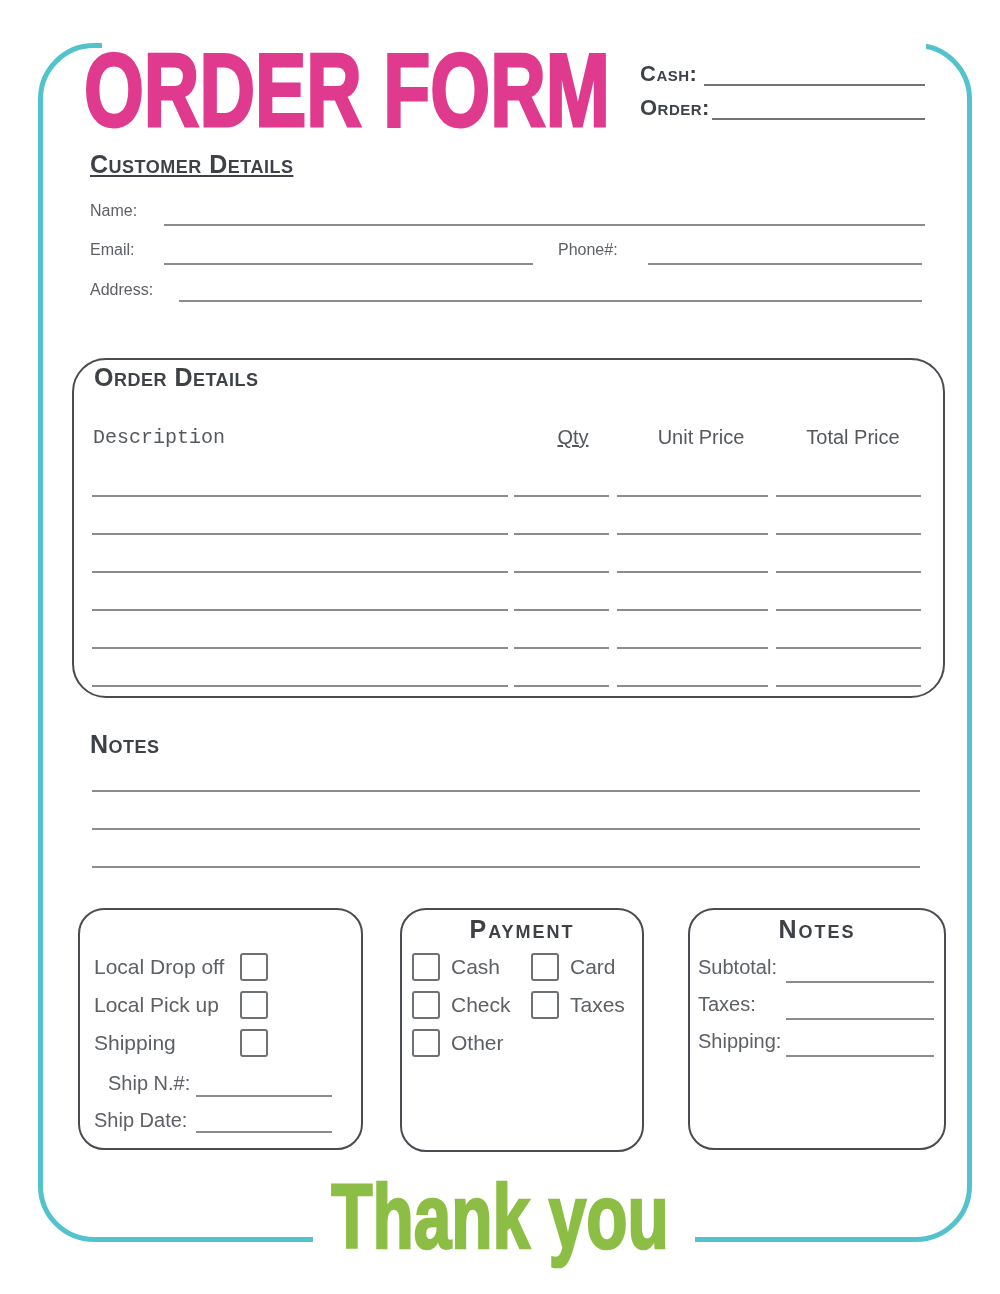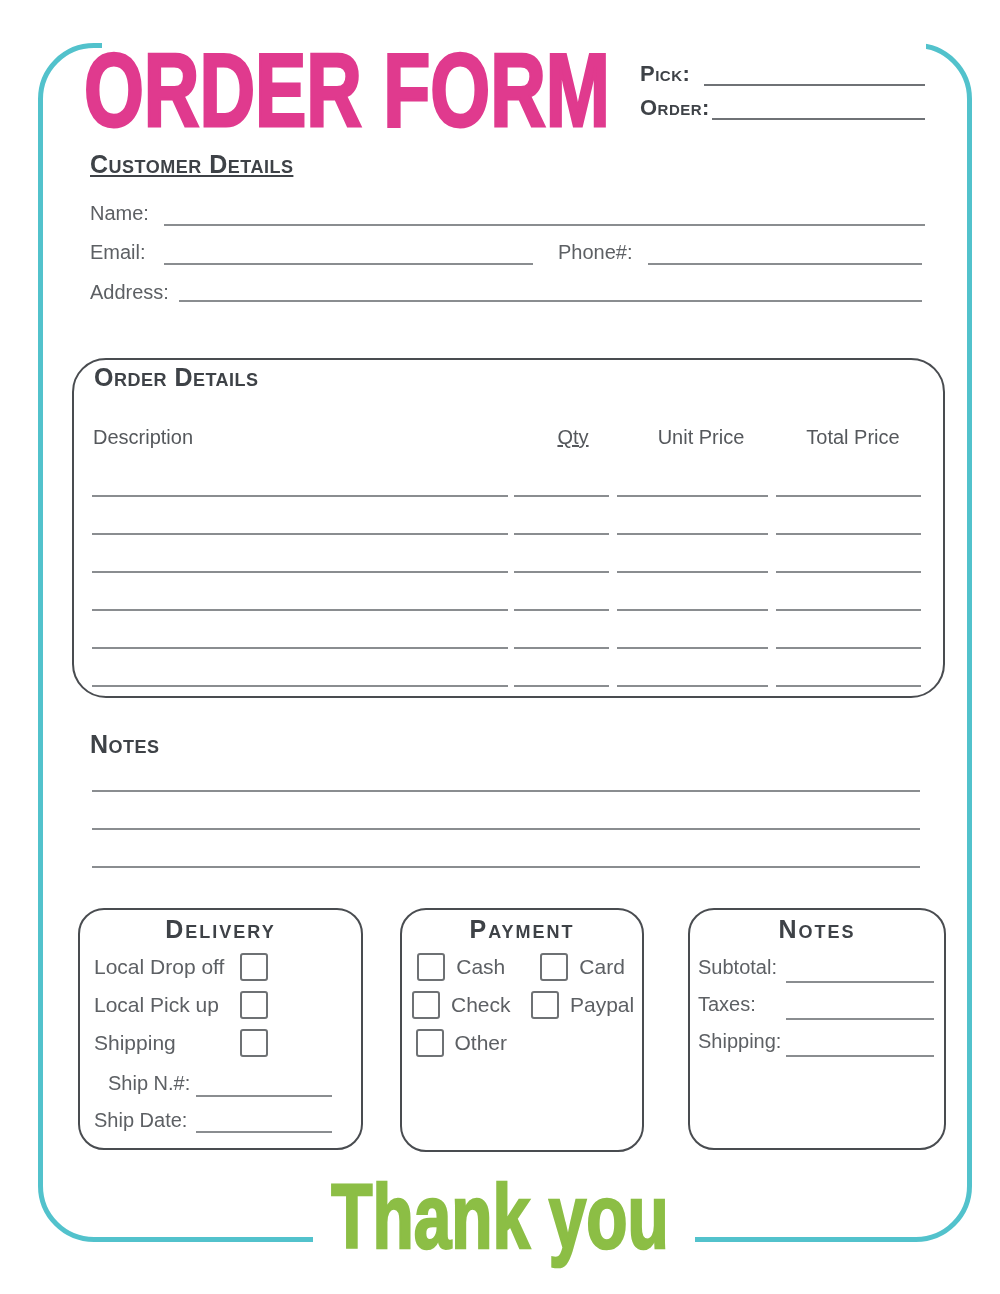--- a/index.html
+++ b/index.html
@@ -30,41 +30,41 @@
     font-size:104px;line-height:1;font-weight:700;white-space:nowrap;
     color:var(--accent-pink);-webkit-text-stroke:3px var(--accent-pink);
     transform:scaleX(0.74);transform-origin:left top;
   }
   .sc{
     position:absolute;z-index:3;font-variant:small-caps;font-weight:700;
     color:var(--ink);letter-spacing:0.5px;font-size:25px;line-height:1.1;white-space:nowrap;
   }
   .sc-sm{font-size:22px;}
   .flabel{
-    position:absolute;z-index:3;font-size:20px;color:var(--label-gray);
+    position:absolute;z-index:3;font-size:16px;color:var(--label-gray);
     line-height:1.15;white-space:nowrap;
   }
   .line{position:absolute;z-index:3;height:0;border-bottom:2px solid var(--line-gray);}
   
   .lbl-date{left:640px;top:62px;}
   .ln-date{left:704px;top:84px;width:221px;border-color:#6F7276;}
   .lbl-order{left:640px;top:96px;}
   .ln-order{left:712px;top:118px;width:213px;border-color:#6F7276;}
   
   .sec-customer{left:90px;top:151px;text-decoration:underline;}
   .lbl-name{left:90px;top:202px;}   .ln-name{left:164px;top:224px;width:761px;}
   .lbl-email{left:90px;top:241px;}  .ln-email{left:164px;top:263px;width:369px;}
   .lbl-phone{left:558px;top:241px;} .ln-phone{left:648px;top:263px;width:274px;}
   .lbl-address{left:90px;top:281px;}.ln-address{left:179px;top:300px;width:743px;}
   
   .box{position:absolute;z-index:3;background:#ffffff;border:2px solid var(--box-border);border-radius:26px;}
   .box-order{left:72px;top:358px;width:873px;height:340px;border-radius:34px;}
   .sec-order{left:94px;top:364px;}
   .col{position:absolute;z-index:4;font-size:20px;color:#55585C;top:426px;white-space:nowrap;}
-  .col-desc{left:93px;}
+  .col-desc{left:93px;font-family:Liberation Mono, monospace;}
   .col-center{transform:translateX(-50%);}
   .col-qty{left:573px;text-decoration:underline;}
   .col-unit{left:701px;}
   .col-total{left:853px;}
   .t-rows{position:absolute;z-index:4;left:0;top:459px;width:1000px;}
   .t-row{position:relative;height:38px;}
   .seg{position:absolute;bottom:0;height:0;border-bottom:2px solid var(--line-gray);}
   .seg-desc{left:92px;width:416px;}
   .seg-qty{left:514px;width:95px;}
   .seg-unit{left:617px;width:151px;}
@@ -87,21 +87,21 @@
   .lbl-shipnum{left:94px;top:1072px;font-size:20px;margin-left:14px;}
   .ln-shipnum{left:196px;top:1095px;width:136px;}
   .lbl-shipdate{left:94px;top:1109px;font-size:20px;text-align:right;}
   .ln-shipdate{left:196px;top:1131px;width:136px;}
   
   .box-payment{left:400px;top:908px;width:244px;height:244px;}
   .sec-payment{left:400px;top:916px;width:244px;text-align:center;letter-spacing:2px;}
   .p-col{position:absolute;z-index:4;top:948px;}
   .p-col1{left:412px;}
   .p-col2{left:531px;}
-  .p-row{height:38px;display:flex;align-items:center;gap:11px;justify-content:center;}
+  .p-row{height:38px;display:flex;align-items:center;gap:11px;}
   
   .box-amount{left:688px;top:908px;width:258px;height:242px;}
   .sec-amount{left:688px;top:916px;width:258px;text-align:center;letter-spacing:2px;}
   .a-rows{position:absolute;z-index:4;left:698px;top:949px;width:240px;}
   .a-row{position:relative;height:37px;}
   .a-label{position:absolute;left:0;top:7px;font-size:20px;color:var(--label-gray);white-space:nowrap;}
   .a-line{position:absolute;left:88px;width:148px;bottom:3px;height:0;border-bottom:2px solid var(--line-gray);}
   
   .thankyou{
     position:absolute;left:500px;top:1172px;z-index:3;
@@ -113,21 +113,21 @@
 </head>
 <body>
 
 <div class="page">
 
   <div class="frame"></div>
   <div class="mask mask-top"></div>
   <div class="mask mask-bottom"></div>
 
   <div class="title">ORDER FORM</div>
-  <span class="sc sc-sm lbl-date">Pick:</span>
+  <span class="sc sc-sm lbl-date">Cash:</span>
   <span class="line ln-date"></span>
   <span class="sc sc-sm lbl-order">Order:</span>
   <span class="line ln-order"></span>
 
   <div class="sc sec-customer">Customer Details</div>
   <span class="flabel lbl-name">Name:</span>
   <span class="line ln-name"></span>
   <span class="flabel lbl-email">Email:</span>
   <span class="line ln-email"></span>
   <span class="flabel lbl-phone">Phone#:</span>
@@ -181,21 +181,20 @@
   </div>
 
   <div class="sc sec-notes">Notes</div>
   <div class="n-rows">
     <div class="n-row"></div>
       <div class="n-row"></div>
       <div class="n-row"></div>
   </div>
 
   <div class="box box-delivery"></div>
-  <div class="sc sec-delivery">Delivery</div>
   <div class="d-rows">
     <div class="d-row">
       <span class="opt-label">Local Drop off</span>
       <span class="checkbox d-check"></span>
     </div>
       <div class="d-row">
       <span class="opt-label">Local Pick up</span>
       <span class="checkbox d-check"></span>
     </div>
       <div class="d-row">
@@ -224,21 +223,21 @@
       <span class="opt-label">Other</span>
     </div>
   </div>
   <div class="p-col p-col2">
     <div class="p-row">
       <span class="checkbox"></span>
       <span class="opt-label">Card</span>
     </div>
       <div class="p-row">
       <span class="checkbox"></span>
-      <span class="opt-label">Paypal</span>
+      <span class="opt-label">Taxes</span>
     </div>
   </div>
 
   <div class="box box-amount"></div>
   <div class="sc sec-amount">Notes</div>
   <div class="a-rows">
     <div class="a-row">
       <span class="a-label">Subtotal:</span>
       <span class="a-line"></span>
     </div>

